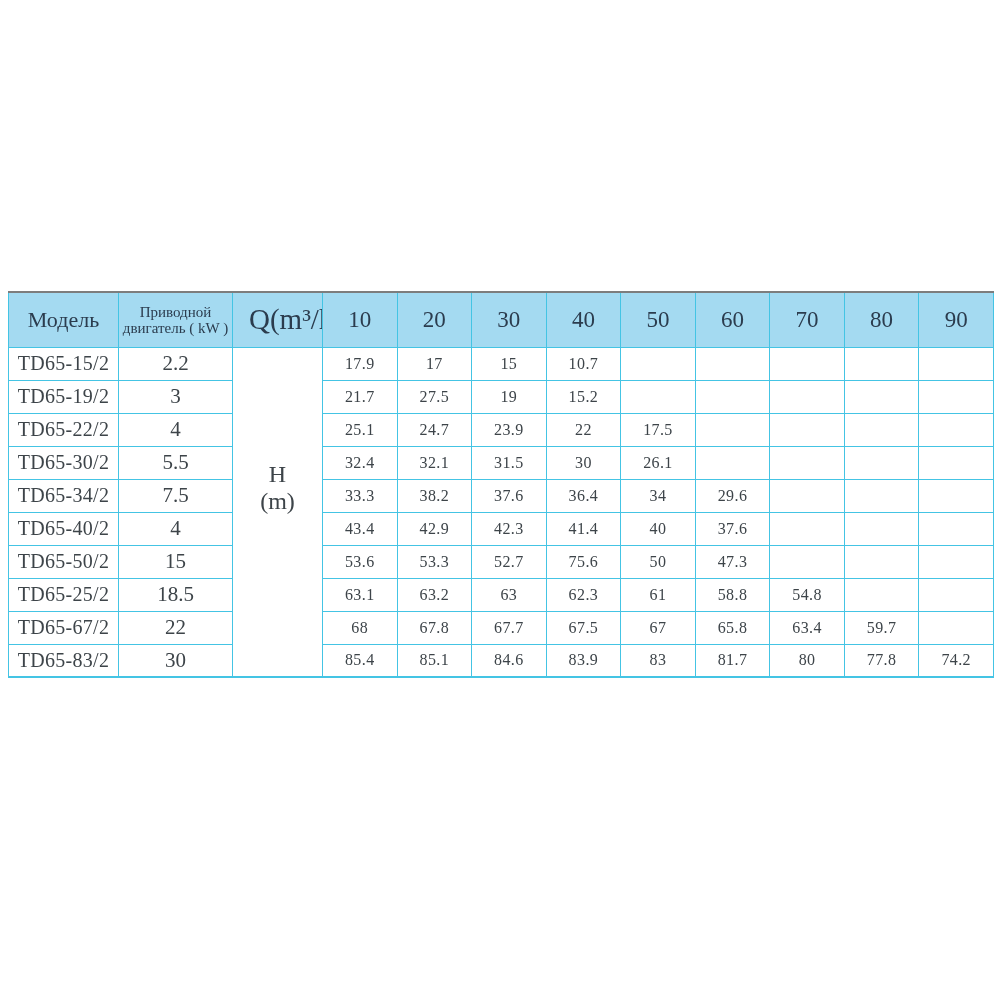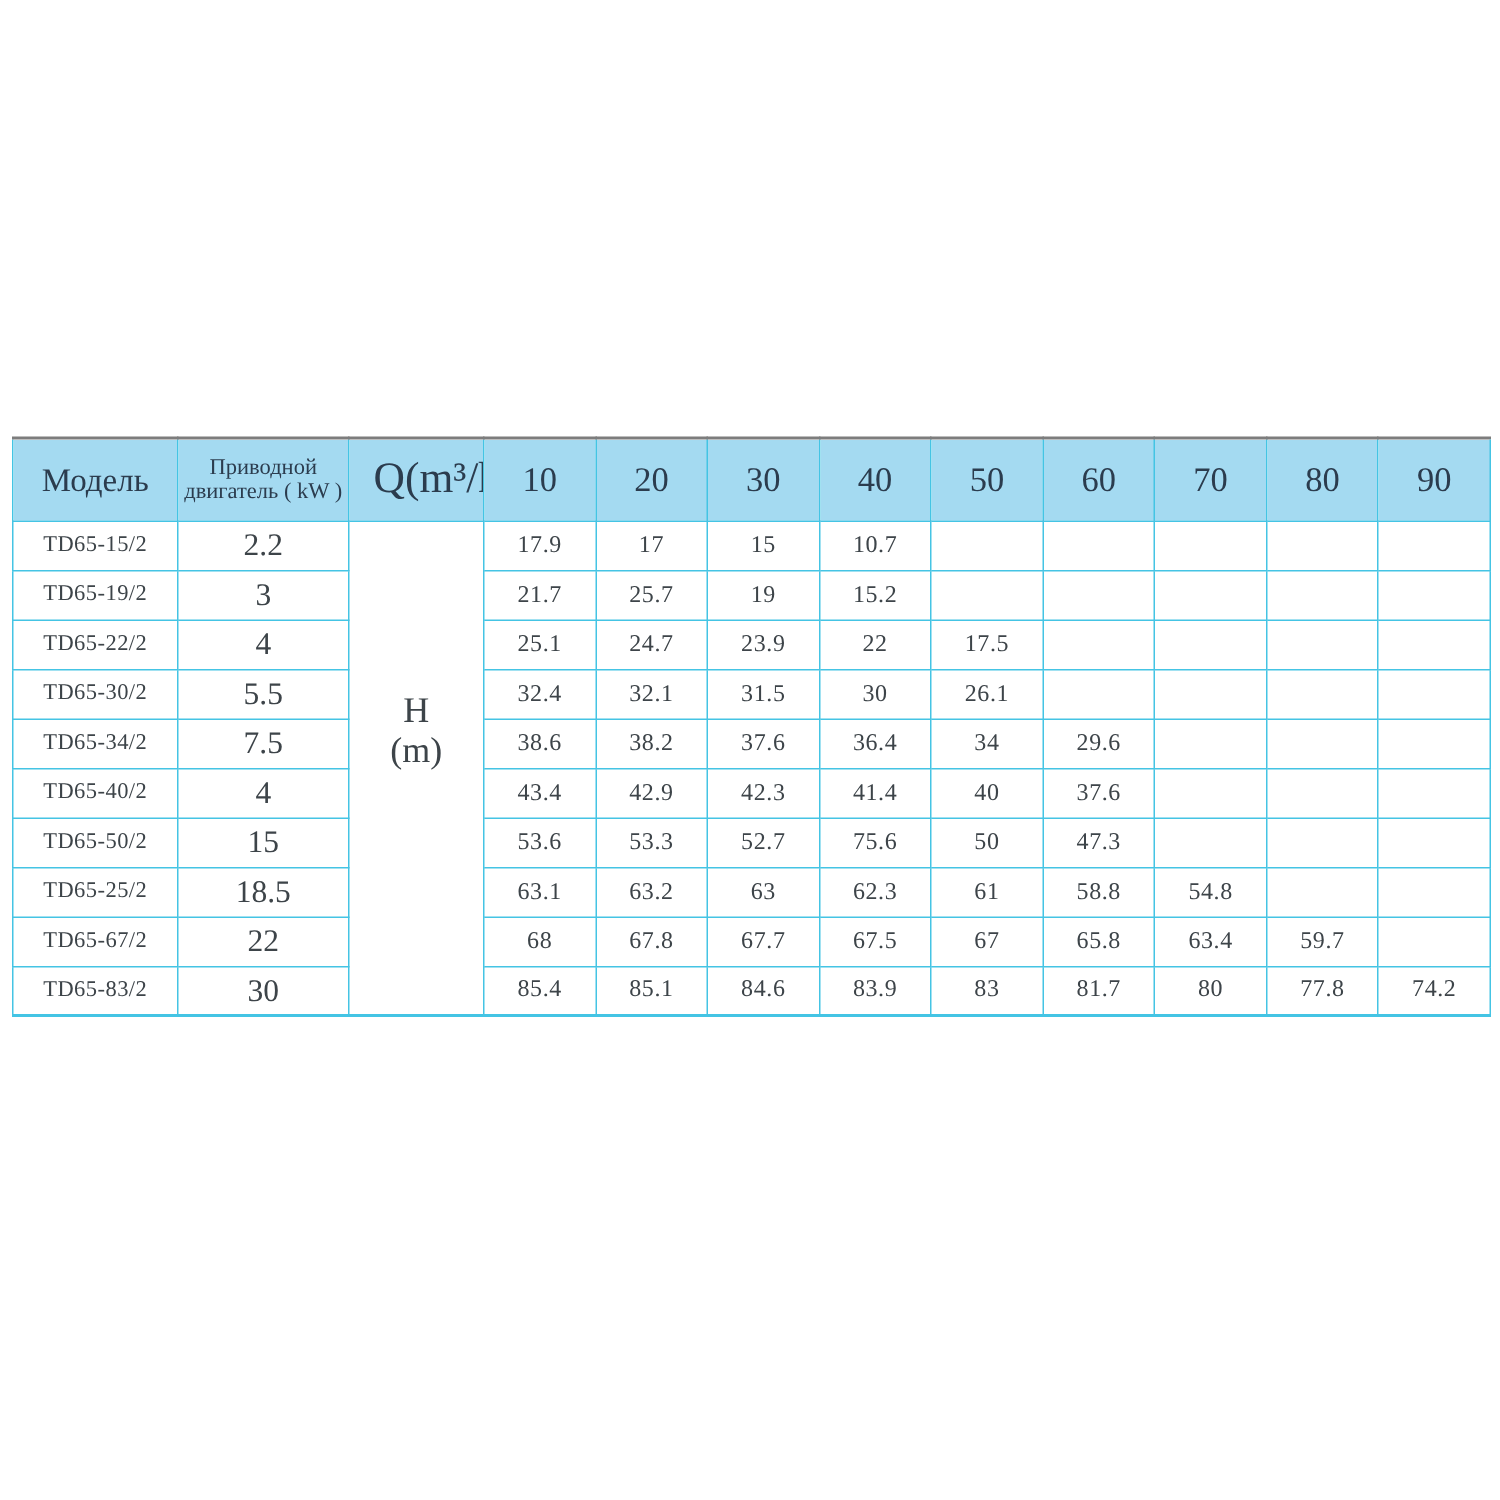--- a/index.html
+++ b/index.html
@@ -46,21 +46,21 @@
   .model-th{font-size:22px;}
   .motor-th{font-size:15px;line-height:16px;}
   .motor-th span{display:block;}
   .q-th{font-size:29px;padding-left:16px;}
   .flow-th{font-size:23px;}
   tbody tr{height:33px;}
   tbody td{
     color:var(--body-text-color);
     background:#fff;
   }
-  td.model-cell{font-size:15px;letter-spacing:0.3px;}
+  td.model-cell{font-size:20px;letter-spacing:0.3px;}
   td.motor-cell{font-size:21px;}
   td.data-cell{font-size:16px;letter-spacing:0.4px;}
   td.h-cell{font-size:24px;}
   td.h-cell .h-inner{
     transform:translateY(-24px);
     line-height:27px;
   }
   col.c-model{width:110px;}
   col.c-motor{width:114px;}
   col.c-q{width:90px;}
@@ -119,21 +119,21 @@
         <td class="data-cell"></td>
         <td class="data-cell"></td>
         <td class="data-cell"></td>
         <td class="data-cell"></td>
         <td class="data-cell"></td>
       </tr>
       <tr>
         <td class="model-cell">TD65-19/2</td>
         <td class="motor-cell">3</td>
         <td class="data-cell">21.7</td>
-        <td class="data-cell">25.7</td>
+        <td class="data-cell">27.5</td>
         <td class="data-cell">19</td>
         <td class="data-cell">15.2</td>
         <td class="data-cell"></td>
         <td class="data-cell"></td>
         <td class="data-cell"></td>
         <td class="data-cell"></td>
         <td class="data-cell"></td>
       </tr>
       <tr>
         <td class="model-cell">TD65-22/2</td>
@@ -157,21 +157,21 @@
         <td class="data-cell">30</td>
         <td class="data-cell">26.1</td>
         <td class="data-cell"></td>
         <td class="data-cell"></td>
         <td class="data-cell"></td>
         <td class="data-cell"></td>
       </tr>
       <tr>
         <td class="model-cell">TD65-34/2</td>
         <td class="motor-cell">7.5</td>
-        <td class="data-cell">38.6</td>
+        <td class="data-cell">33.3</td>
         <td class="data-cell">38.2</td>
         <td class="data-cell">37.6</td>
         <td class="data-cell">36.4</td>
         <td class="data-cell">34</td>
         <td class="data-cell">29.6</td>
         <td class="data-cell"></td>
         <td class="data-cell"></td>
         <td class="data-cell"></td>
       </tr>
       <tr>

